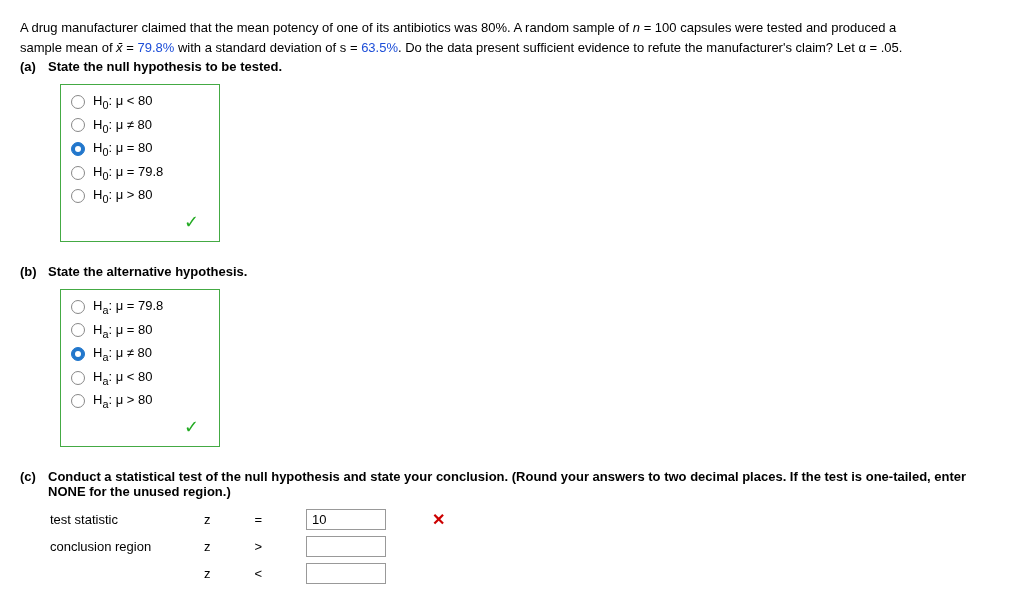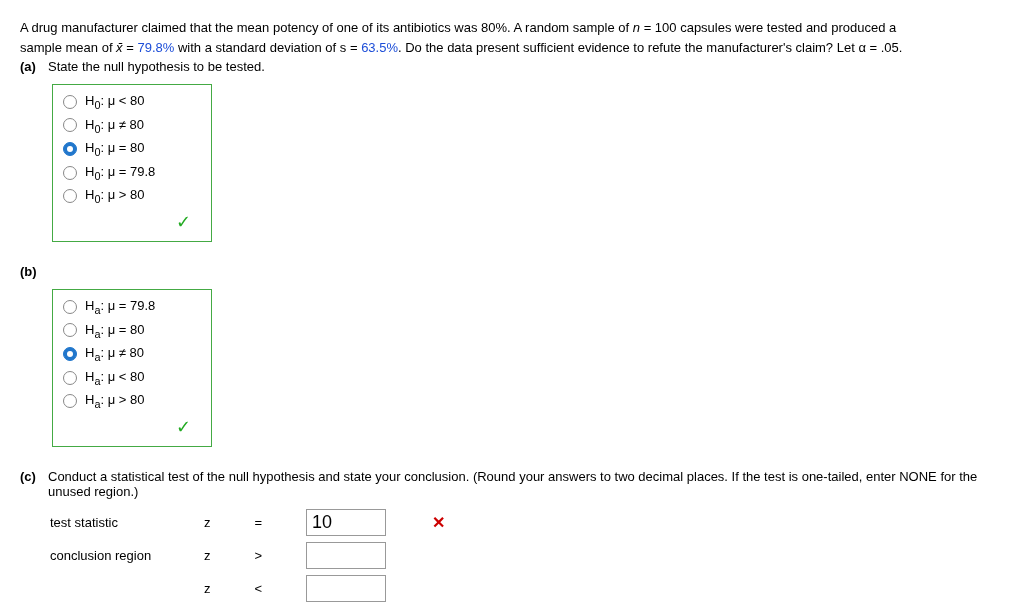--- a/index.html
+++ b/index.html
@@ -16,21 +16,21 @@
       margin-bottom: 2px;
     }
     .highlight-red { color: #1d4ed8; font-weight: normal; }
     .section {
       margin-bottom: 22px;
     }
     .radio-group {
       border: 1px solid #4a4;
       display: inline-block;
       padding: 8px 14px 8px 10px;
-      margin-left: 32px;
+      margin-left: 40px;
       min-width: 160px;
     }
     .radio-item {
       display: flex;
       align-items: center;
       margin-bottom: 6px;
       cursor: pointer;
     }
     .radio-item:last-of-type {
       margin-bottom: 0;
@@ -72,21 +72,21 @@
       display: flex;
       align-items: flex-start;
       margin-bottom: 10px;
     }
     .part-letter {
       font-weight: bold;
       margin-right: 8px;
       min-width: 20px;
     }
     .part-question {
-      font-weight: normal;
+      font-weight: bold;
     }
     .part-c-content {
       margin-left: 30px;
     }
     .form-row {
       display: flex;
       align-items: center;
       margin-bottom: 6px;
       gap: 40px;
     }
@@ -94,21 +94,21 @@
       min-width: 110px;
       font-size: 13px;
     }
     .form-eq {
       margin-right: 4px;
       font-size: 13px;
     }
     .form-input {
       border: 1px solid #999;
       padding: 2px 5px;
-      font-size: 18px;
+      font-size: 13px;
       width: 80px;
       outline: none;
     }
     .error-x {
       color: #c00;
       font-size: 16px;
       margin-left: 6px;
       font-weight: bold;
     }
     .symbol {
@@ -158,20 +158,21 @@
     </div>
     <div class="checkmark-row">
       <span class="checkmark">✓</span>
     </div>
   </div>
 </div>
 
 <div class="section">
   <div class="part-header">
     <span class="part-letter">(b)</span>
+    <span class="part-question">State the alternative hypothesis.</span>
   </div>
   <div class="radio-group">
     <div class="radio-item">
       <div class="radio-circle"></div>
       <span class="radio-label">H<sub>a</sub>: μ = 79.8</span>
     </div>
     <div class="radio-item">
       <div class="radio-circle"></div>
       <span class="radio-label">H<sub>a</sub>: μ = 80</span>
     </div>

